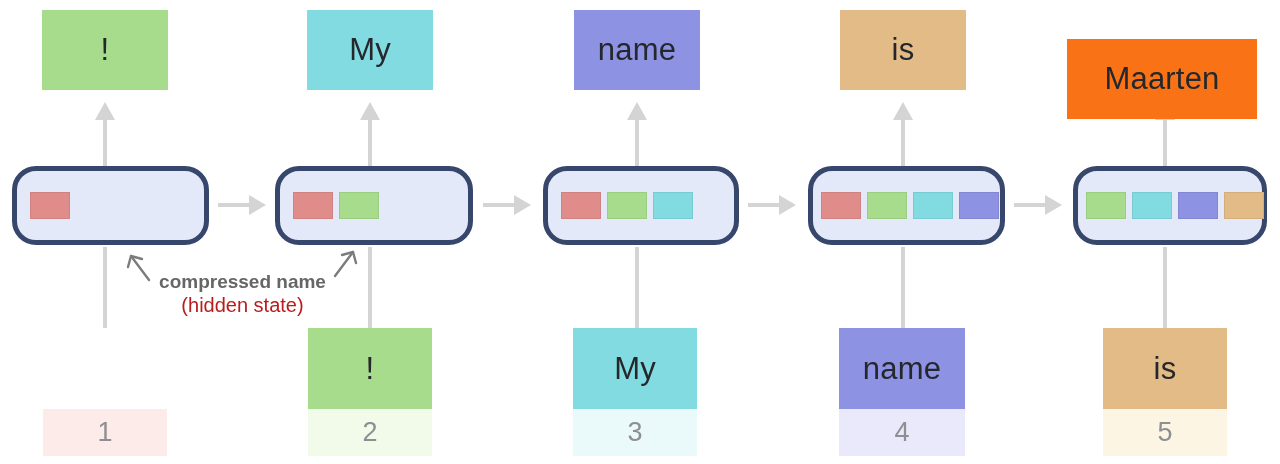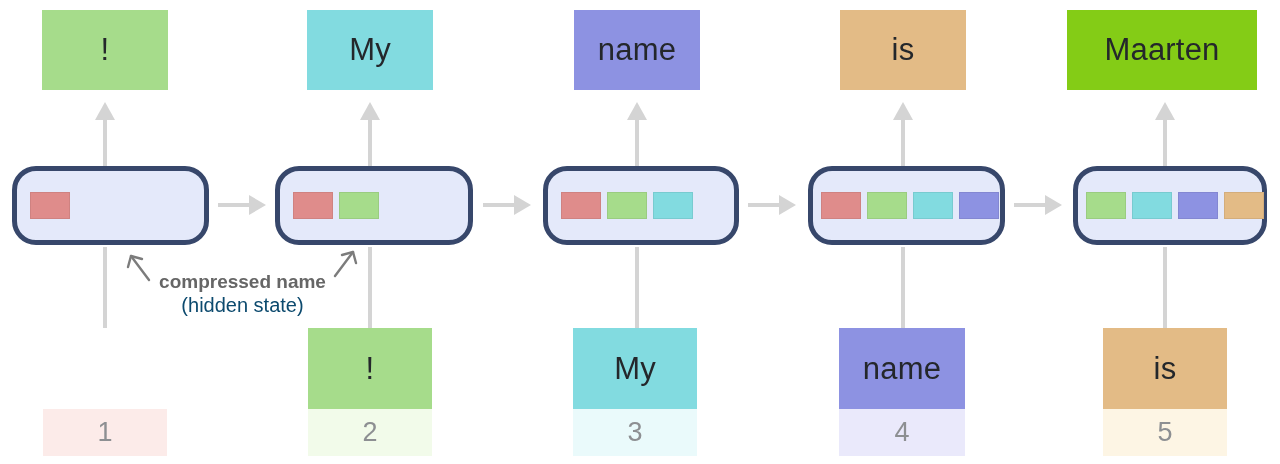--- a/index.html
+++ b/index.html
@@ -42,21 +42,21 @@
     border-top:10px solid transparent;border-bottom:10px solid transparent;
     border-left:17px solid #d4d4d4;
   }
   
   .ann-title{
     position:absolute;left:140px;top:271px;width:205px;text-align:center;
     font-size:19px;font-weight:bold;color:#666666;
   }
   .ann-sub{
     position:absolute;left:140px;top:294px;width:205px;text-align:center;
-    font-size:20px;color:#0c4a6e;
+    font-size:20px;color:#b91c1c;
   }
   .ann-arrow{position:absolute;}
 
   
   .t1{left:42px;width:126px;}  .t2{left:307px;width:126px;} .t3{left:574px;width:126px;}
   .t4{left:840px;width:126px;} .t5{left:1067px;width:190px;}
   .b1{left:43px;width:124px;}  .b2{left:308px;width:124px;} .b3{left:573px;width:124px;}
   .b4{left:839px;width:126px;} .b5{left:1103px;width:124px;}
   .h1{left:12px;width:197px;}  .h2{left:275px;width:198px;} .h3{left:543px;width:196px;}
   .h4{left:808px;width:197px;} .h5{left:1073px;width:194px;}
@@ -89,21 +89,21 @@
   <div class="rhead" style="left:514px"></div>
   <div class="hline" style="left:748px;width:31px"></div>
   <div class="rhead" style="left:779px"></div>
   <div class="hline" style="left:1014px;width:31px"></div>
   <div class="rhead" style="left:1045px"></div>
 
   <div class="tok top t1" style="background: rgb(166, 220, 139);">!</div>
   <div class="tok top t2" style="background: rgb(130, 219, 224);">My</div>
   <div class="tok top t3" style="background: rgb(141, 146, 226);">name</div>
   <div class="tok top t4" style="background: rgb(227, 187, 134);">is</div>
-  <div class="tok top t5" style="background: #84cc16;">Maarten</div>
+  <div class="tok top t5" style="background: #f97316; margin-top: 29px;">Maarten</div>
 
   <div class="hbox h1">
       <div class="chip" style="background: rgb(223, 140, 139);"></div>
     </div>
   <div class="hbox h2">
       <div class="chip" style="background: rgb(223, 140, 139);"></div>
       <div class="chip" style="background: rgb(166, 220, 139);"></div>
     </div>
   <div class="hbox h3">
       <div class="chip" style="background: rgb(223, 140, 139);"></div>

